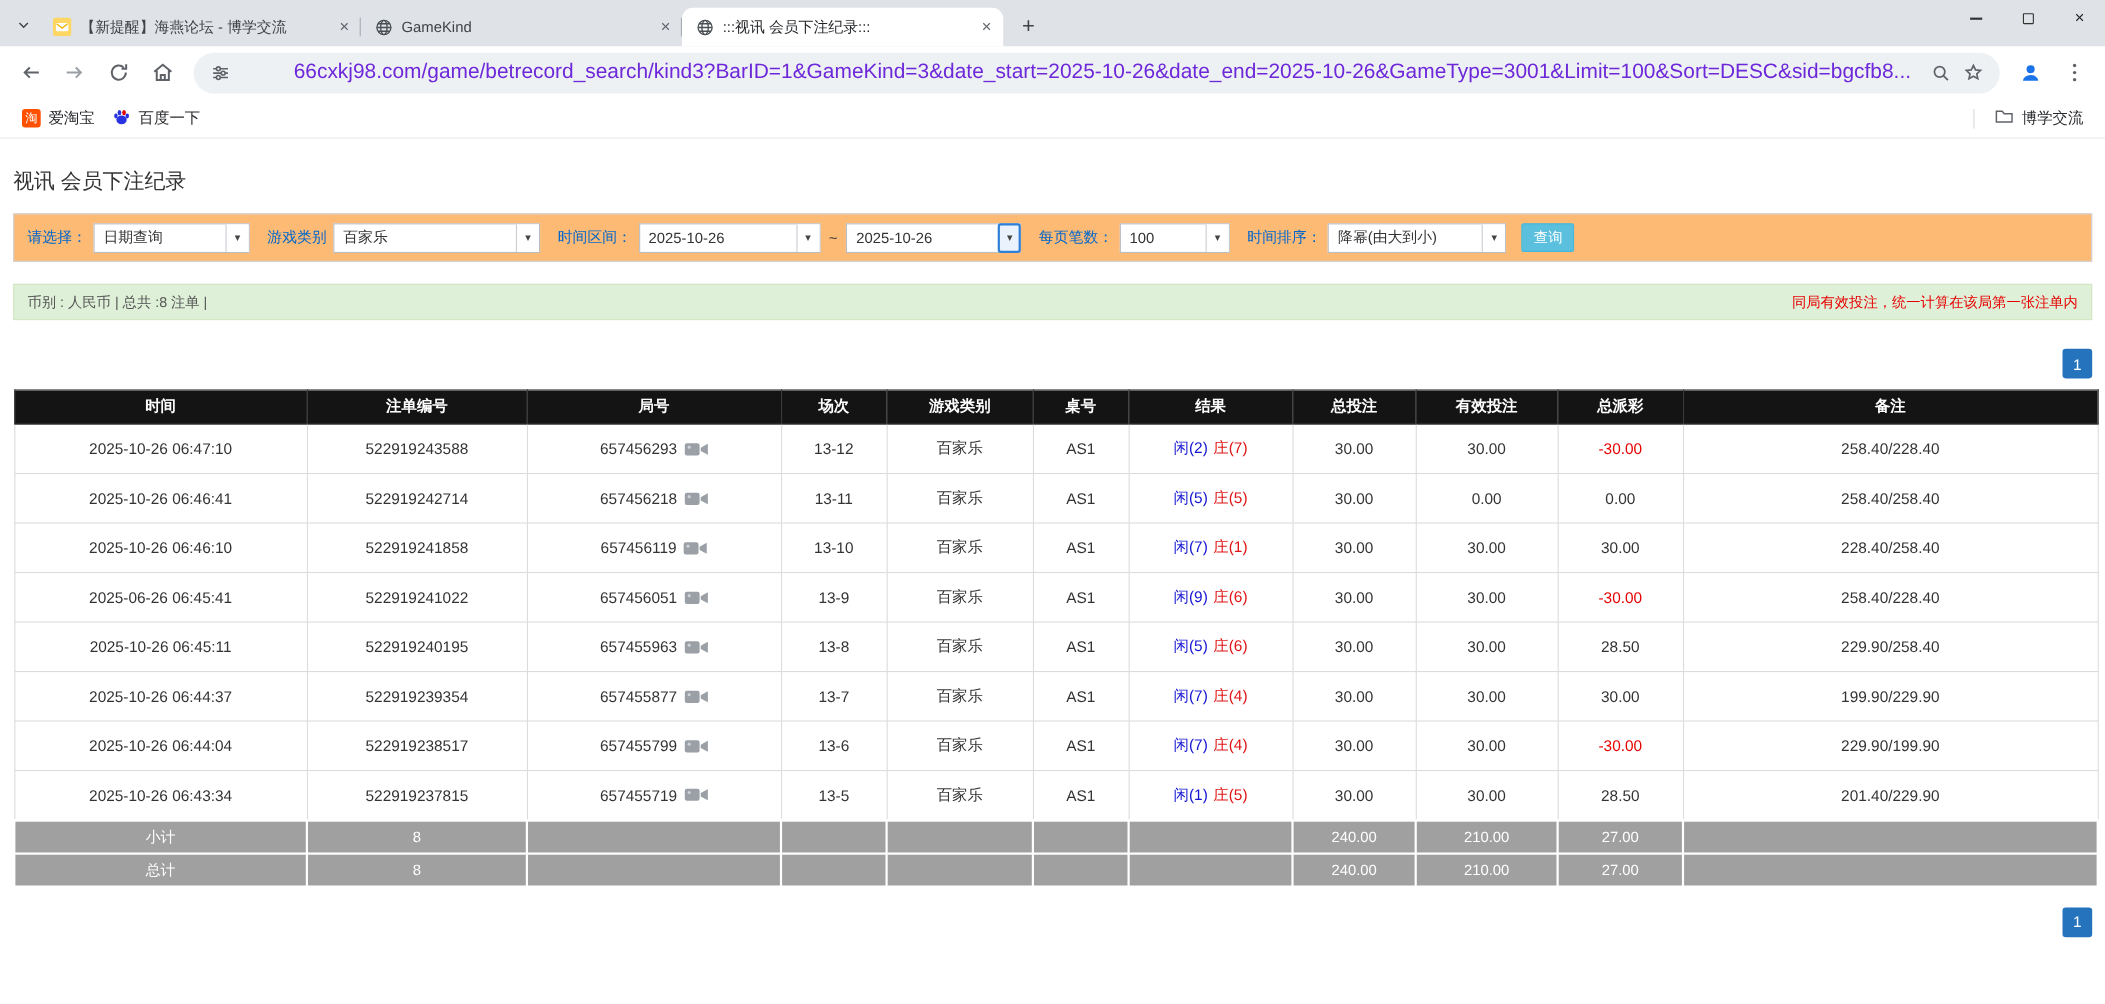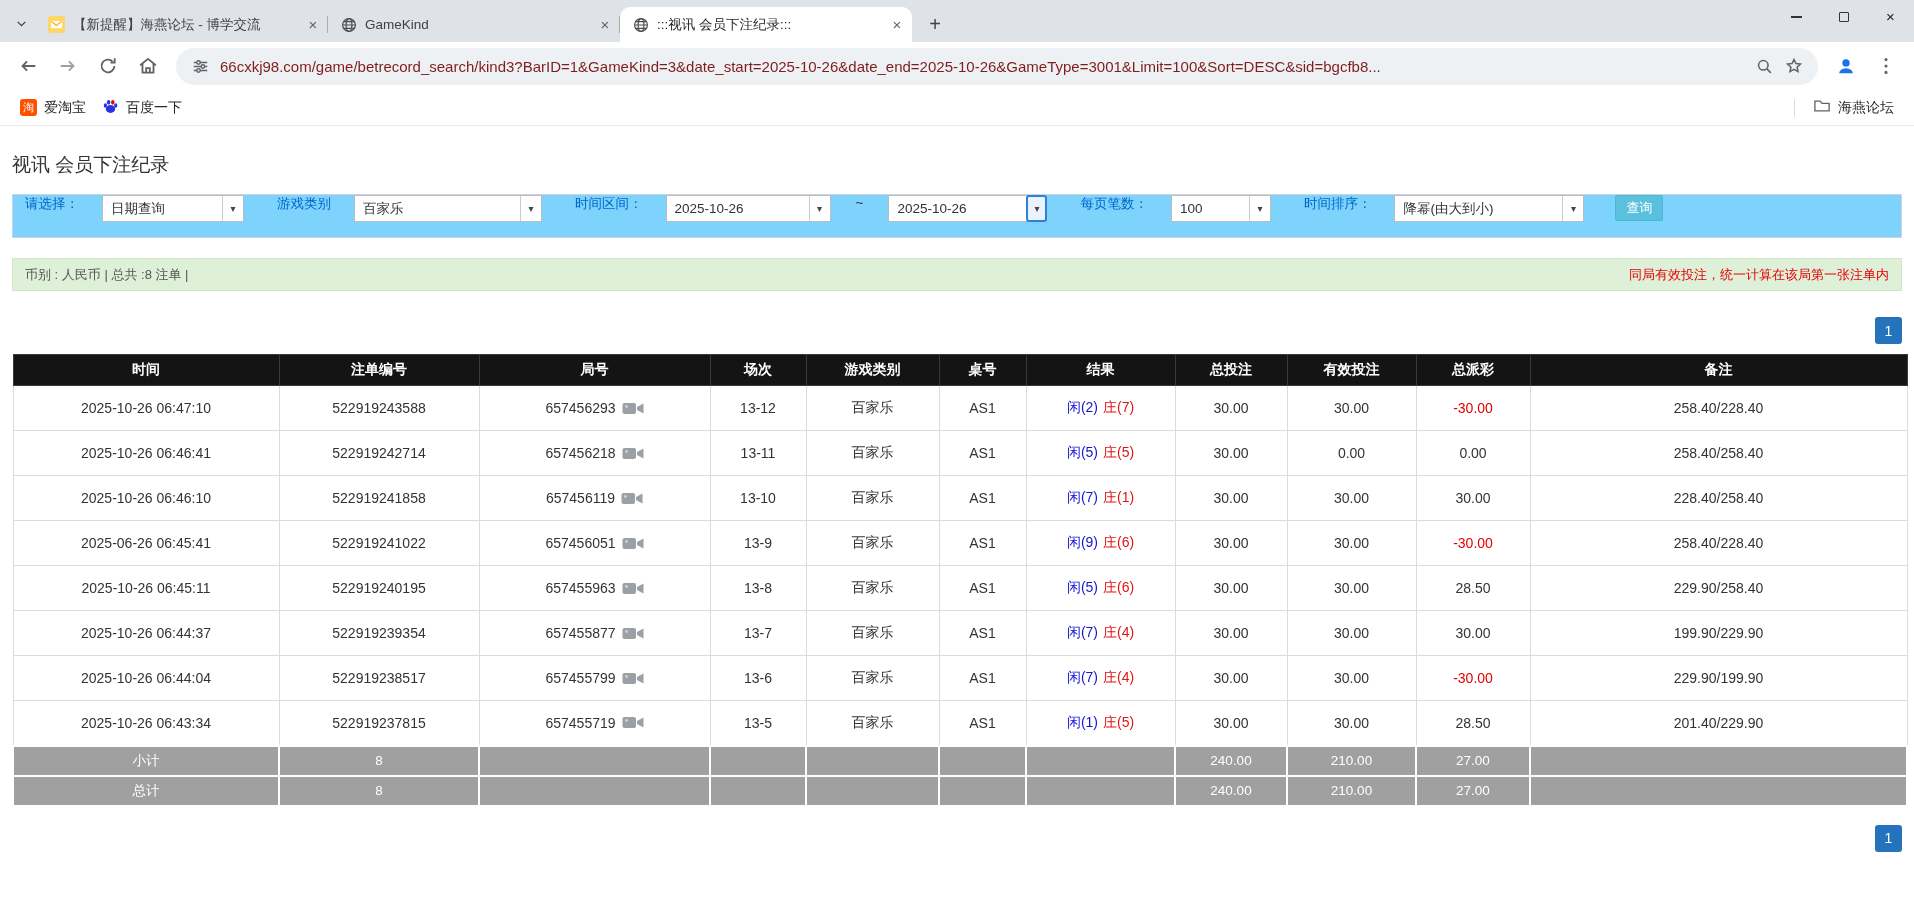--- a/index.html
+++ b/index.html
@@ -18,34 +18,34 @@
   .newtab-btn { width: 30px; height: 30px; margin: 0 0 3px 8px; display: flex; align-items: center; justify-content: center; font-size: 20px; color: #3f4346; border-radius: 50%; cursor: pointer; }
   .win-controls { position: absolute; right: 0; top: 0; display: flex; height: 33px; }
   .win-btn { width: 47px; height: 33px; display: flex; align-items: center; justify-content: center; font-size: 15px; color: #202124; cursor: pointer; }
   .min-glyph { width: 11px; height: 2px; background: #333; display: block; }
   .max-glyph { width: 10px; height: 10px; border: 1.5px solid #333; border-radius: 1px; display: block; }
 
   .navbar { height: 48px; background: #fff; display: flex; align-items: center; padding: 0 10px; gap: 4px; }
   .nav-btn { width: 36px; height: 36px; border-radius: 50%; display: flex; align-items: center; justify-content: center; cursor: pointer; flex: 0 0 36px; }
   .nav-btn svg { width: 22px; height: 22px; }
   .omnibox { flex: 1; height: 37px; background: #eef1f4; border-radius: 19px; display: flex; align-items: center; padding: 0 14px; gap: 10px; margin: 0 6px; cursor: text; }
-  .omnibox .url-text { flex: 1; font-size: 15px; color: #7f1d1d; white-space: nowrap; overflow: hidden; }
+  .omnibox .url-text { flex: 1; font-size: 19px; color: #6d28d9; white-space: nowrap; overflow: hidden; margin-left: 47px; }
   .omni-icon { width: 20px; height: 20px; display: flex; align-items: center; justify-content: center; cursor: pointer; flex: 0 0 20px; }
 
   .bookmarksbar { height: 36px; background: #fff; border-bottom: 1px solid #e7e9eb; display: flex; align-items: center; padding: 0 12px; }
   .bm-item { display: flex; align-items: center; gap: 7px; font-size: 14px; color: #27292c; padding: 4px 8px; border-radius: 6px; cursor: pointer; white-space: nowrap; }
   .bm-taobao-ico { width: 17px; height: 17px; background: #ff5000; border-radius: 3px; color: #fff; font-size: 11px; display: flex; align-items: center; justify-content: center; }
   .bm-spacer { flex: 1; }
   .bm-divider { width: 1px; height: 18px; background: #d8dadd; margin: 0 10px; }
 
   
   .page { background: #fff; }
   .page-title { font-size: 19px; font-weight: 400; color: #333; margin: 26px 0 16px 12px; }
 
-  .filterbar { margin: 0 12px; height: 44px; background: #7dd3fc; border: 1px solid #ccd4de; display: flex; padding: 0 12px; gap: 23px; font-size: 13.5px; }
+  .filterbar { margin: 0 12px; height: 44px; background: #fdba74; border: 1px solid #ccd4de; display: flex; align-items: center; padding: 0 12px; gap: 6px; font-size: 13.5px; }
   .flabel { color: #0066cc; margin-left: 10px; white-space: nowrap; }
   .flabel:first-child { margin-left: 0; }
   .combo { background: #fff; border: 1px solid #b9bdc2; height: 27px; display: flex; align-items: stretch; }
   .combo .val { flex: 1; display: flex; align-items: center; padding: 0 8px; color: #333; white-space: nowrap; overflow: hidden; }
   .combo .arrow { width: 21px; display: flex; align-items: center; justify-content: center; font-size: 10px; color: #444; border-left: 1px solid #c9ccd1; background: #fff; cursor: pointer; }
   .combo.focused .arrow { border: 2px solid #2f7fd6; border-radius: 3px; margin: -1px; background: #eaf3fd; }
   .tilde { color: #333; margin: 0 2px; }
   .search-btn { background: #5bc0de; color: #fff; border: 1px solid #46b8da; height: 26px; padding: 0 10px; font-size: 13px; border-radius: 2px; margin-left: 8px; cursor: pointer; }
 
   .summarybar { margin: 20px 12px 0; background: #dff0d8; border: 1px solid #d2e7c4; height: 33px; display: flex; align-items: center; justify-content: space-between; padding: 0 12px; font-size: 13px; }
@@ -209,21 +209,21 @@
       <span>百度一下</span>
     </div>
     <div class="bm-spacer"></div>
     <div class="bm-divider"></div>
     <div class="bm-item">
       <span>
         <svg viewBox="0 0 20 18" width="18" height="16" fill="none" stroke="#5f6368" stroke-width="1.5">
             <path d="M2 3.5h6l2 2.5h8v8.5H2z"></path>
           </svg>
       </span>
-      <span>海燕论坛</span>
+      <span>博学交流</span>
     </div>
   </div>
 </div>
 
 <div class="page">
   <h1 class="page-title">视讯 会员下注纪录</h1>
 
   <div class="filterbar">
     <span class="flabel">请选择：</span>
     <div class="combo" style="width:142px">
@@ -248,21 +248,21 @@
       <span class="arrow">▾</span>
     </div>
 
     <span class="flabel">每页笔数：</span>
     <div class="combo" style="width:100px">
       <span class="val">100</span>
       <span class="arrow">▾</span>
     </div>
 
     <span class="flabel">时间排序：</span>
-    <div class="combo" style="width:190px">
+    <div class="combo" style="width:162px">
       <span class="val">降幂(由大到小)</span>
       <span class="arrow">▾</span>
     </div>
 
     <button class="search-btn">查询</button>
   </div>
 
   <div class="summarybar">
     <span class="summary-left">币别 : 人民币 | 总共 :8 注单 |</span>
     <span class="summary-note">同局有效投注，统一计算在该局第一张注单内</span>

